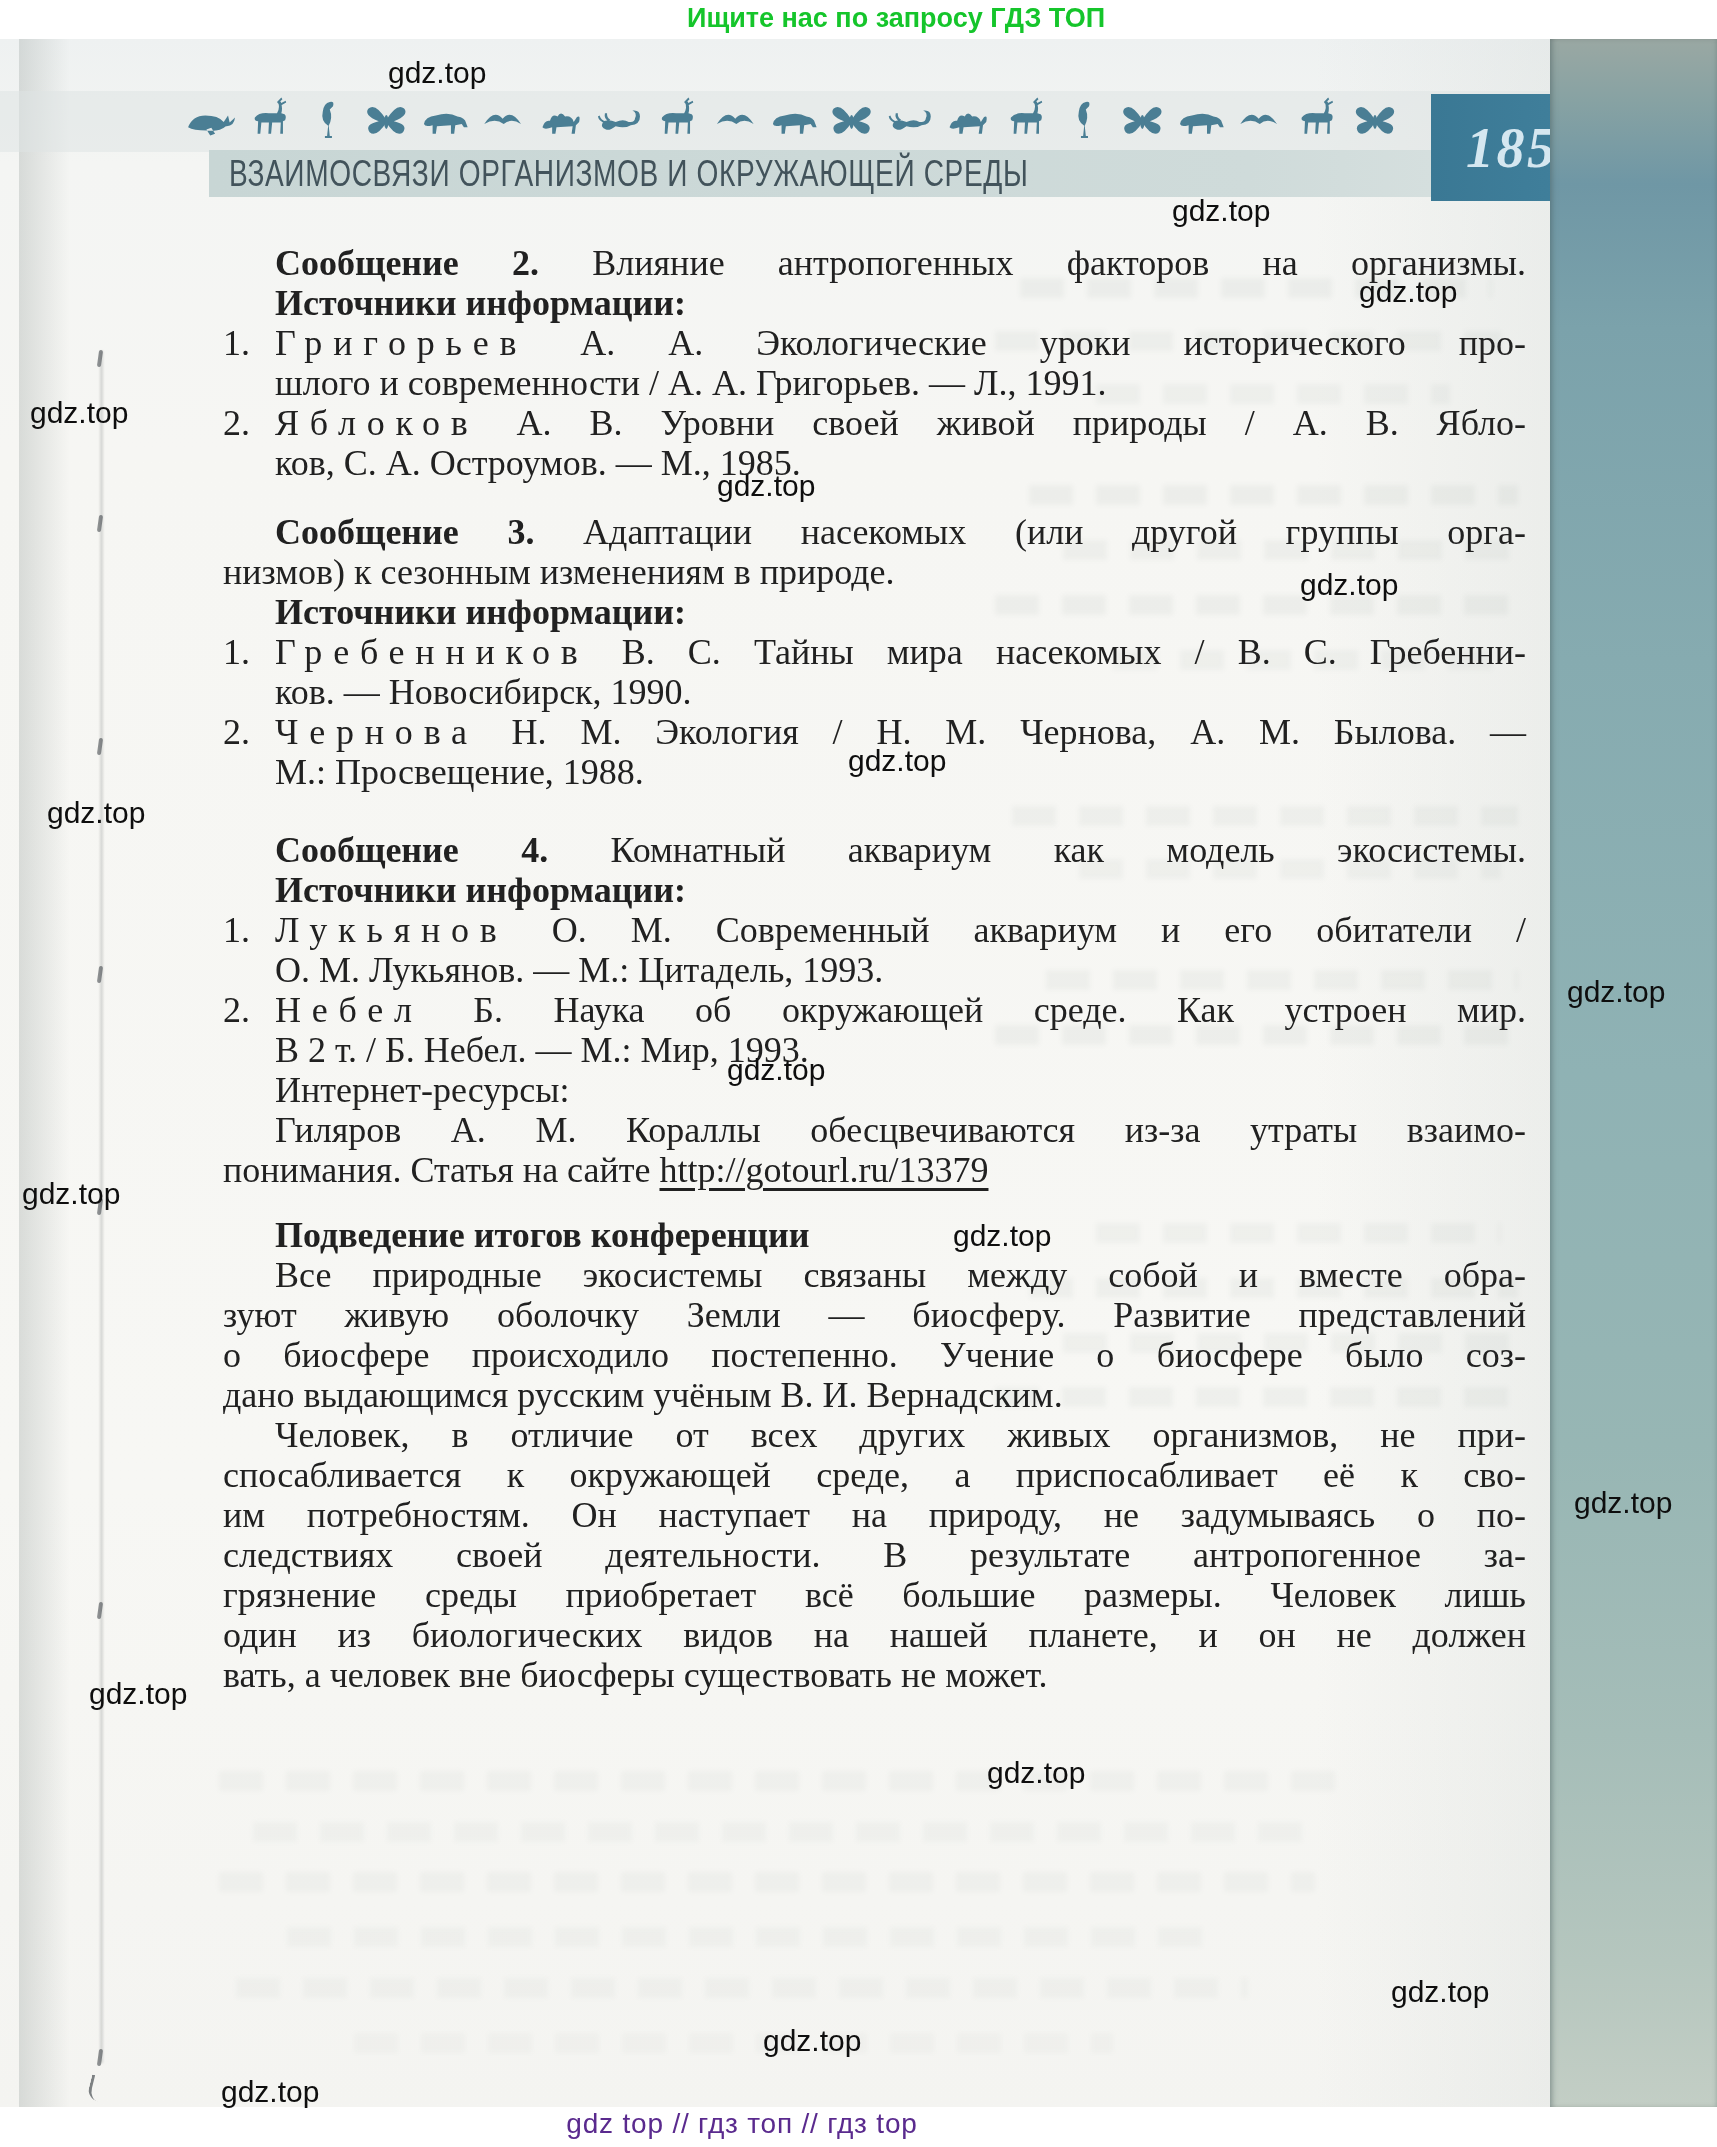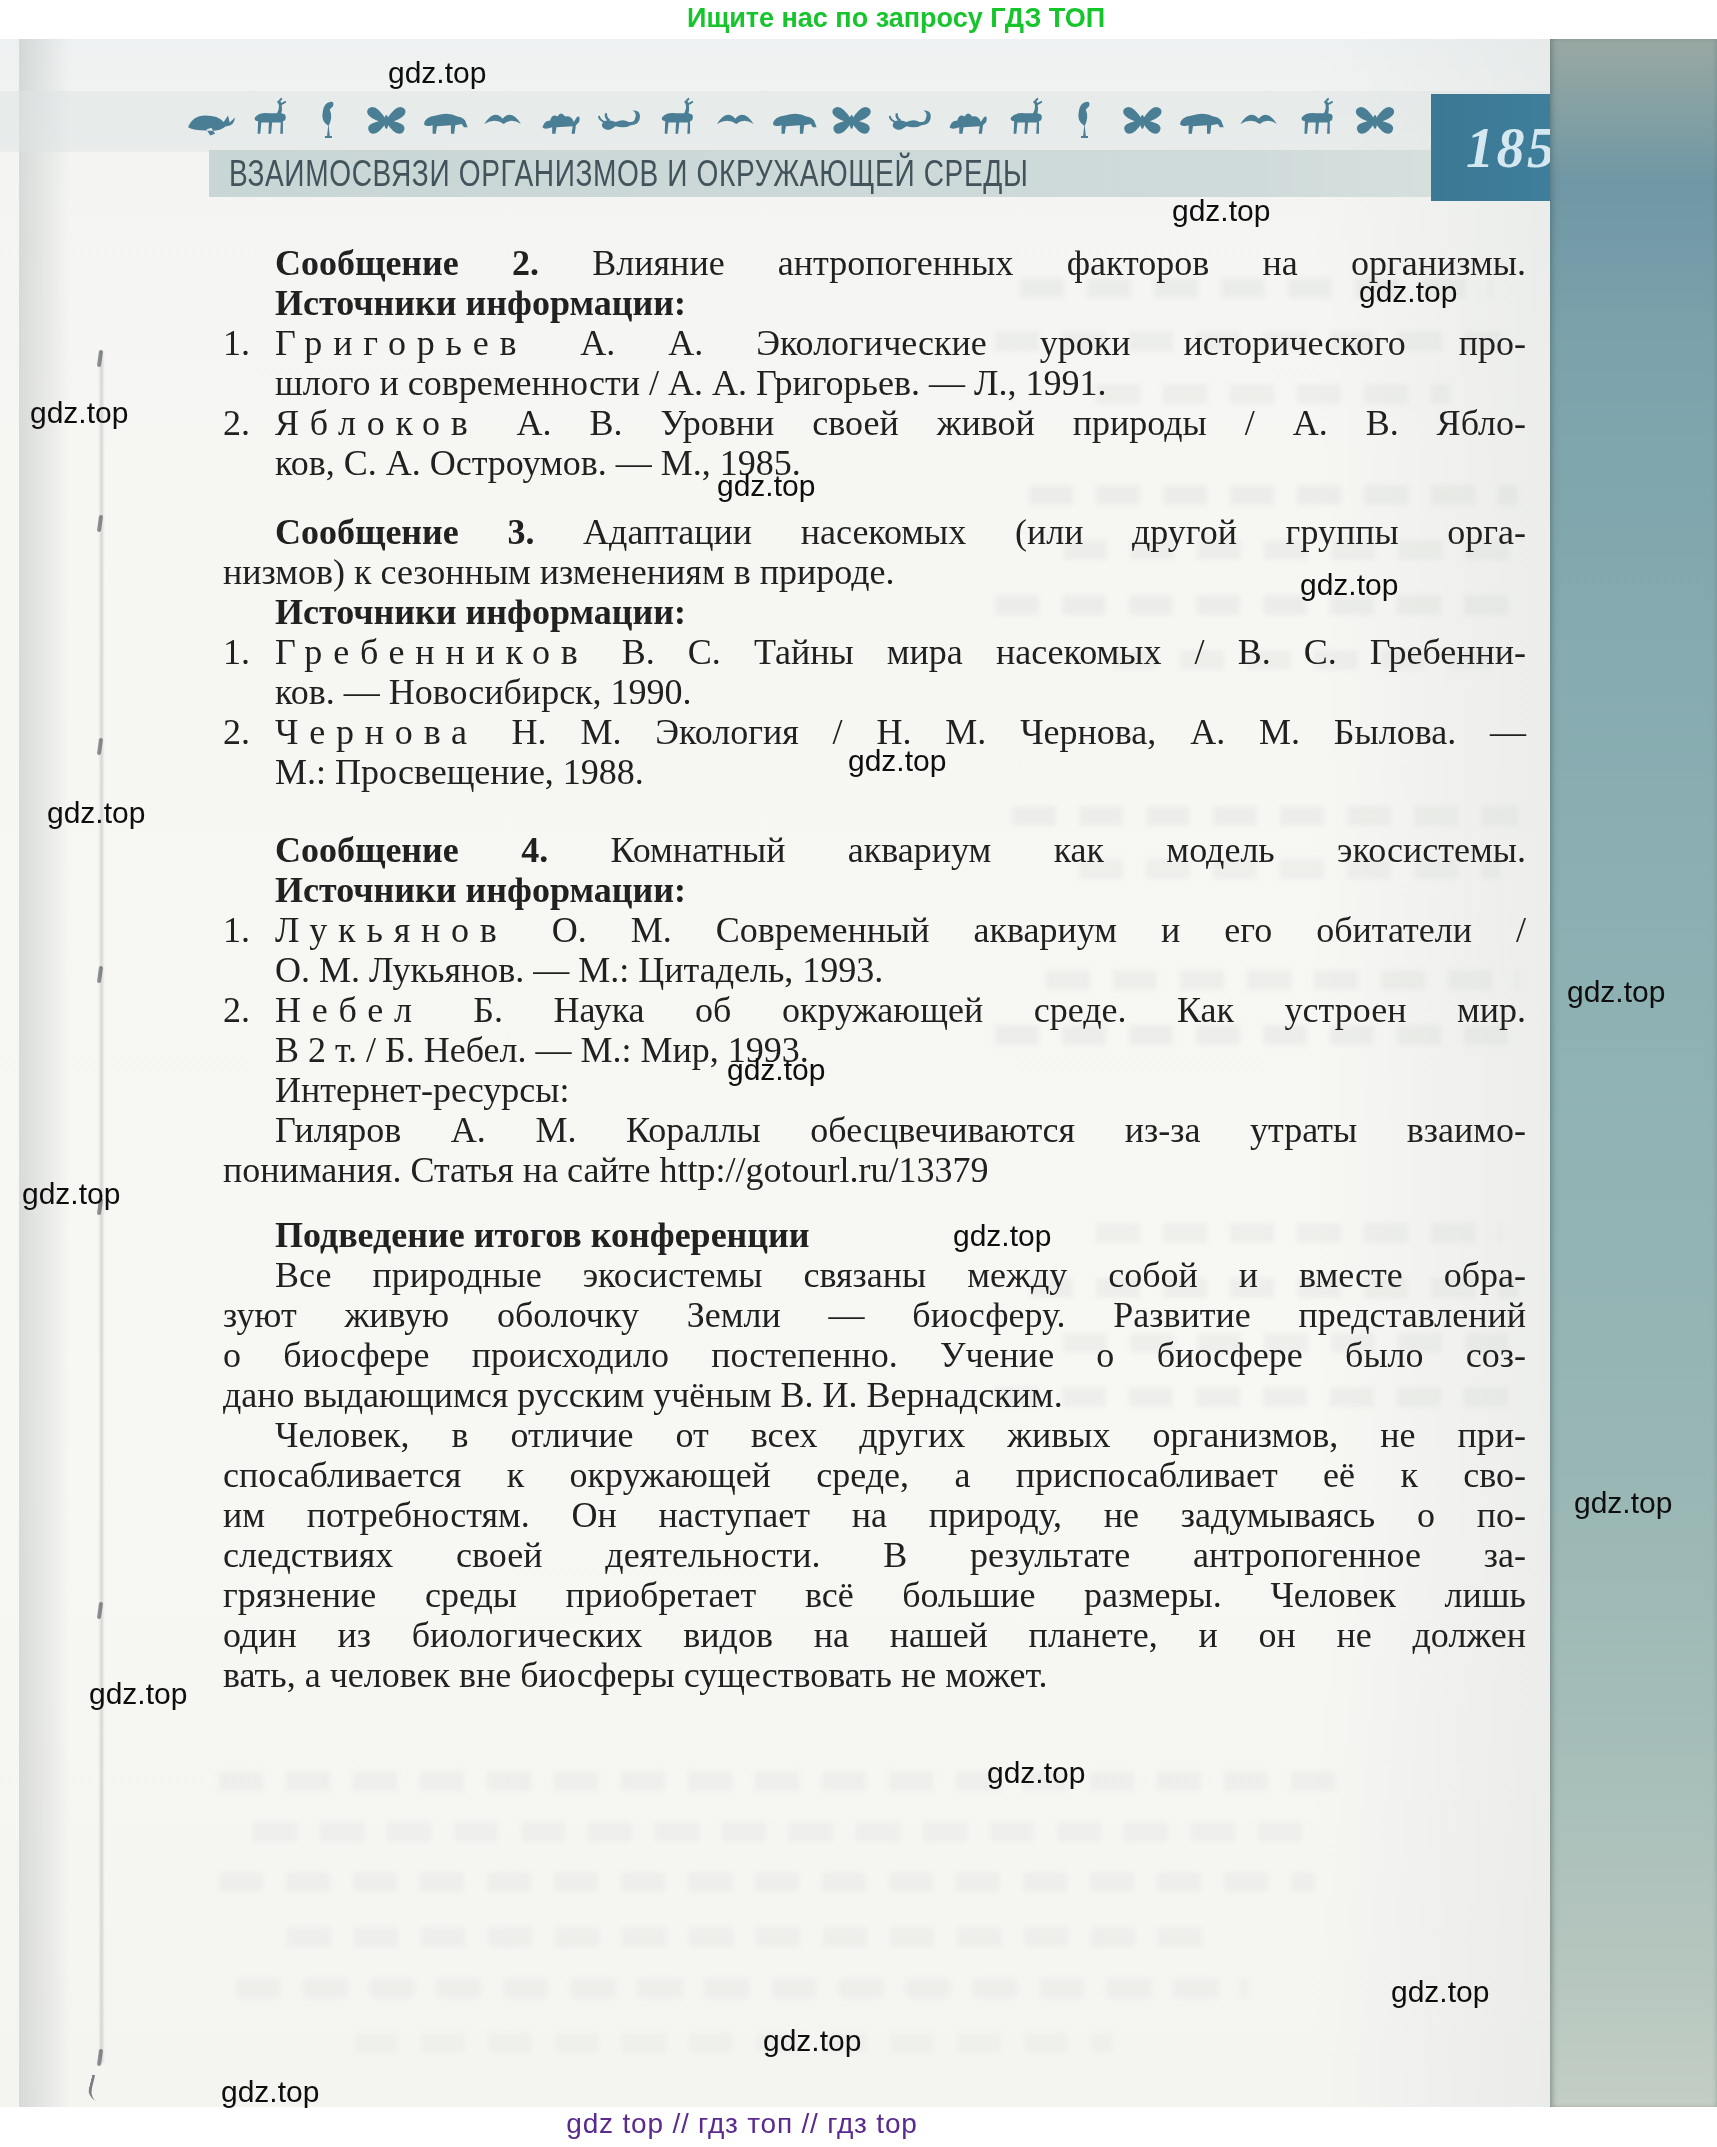--- a/index.html
+++ b/index.html
@@ -45,21 +45,21 @@
         box-shadow:inset 5px 0 6.7px -3.4px rgba(70,88,90,.55), inset -3.4px 0 5px -2.5px rgba(70,88,90,.35);}
   
   .body-col{position:absolute;left:223px;top:204px;width:1303px;
         font-size:36px;line-height:40px;color:#212121;}
   .line{height:40px;white-space:nowrap;}
   .line.j{white-space:normal;text-align:justify;text-align-last:justify;text-justify:inter-word;}
   .line.off{padding-left:52px;}
   .line .num{display:inline-block;width:52px;}
   .line b{font-weight:700;text-align:right;}
   .line .spaced{letter-spacing:.30em;}
-  .line .url{text-decoration-thickness:2.5px;text-underline-offset:5.9px;}
+  .line .url{text-decoration:underline;text-decoration-thickness:2.5px;text-underline-offset:5.9px;}
   .gap{width:100%;}
   
   .wm{position:absolute;font-family:"Liberation Sans","DejaVu Sans",sans-serif;
         font-size:30px;color:#0e0e0e;white-space:nowrap;}
   
   .footer-strip{position:absolute;left:0;top:2107px;width:1718px;height:40px;background:#ffffff;}
   .footer-note{position:absolute;left:0;top:2108px;width:1484px;text-align:center;
         font-family:"Liberation Sans","DejaVu Sans",sans-serif;font-size:28px;
         color:var(--purple,#5a2a8e);letter-spacing:0.8px;}
   

